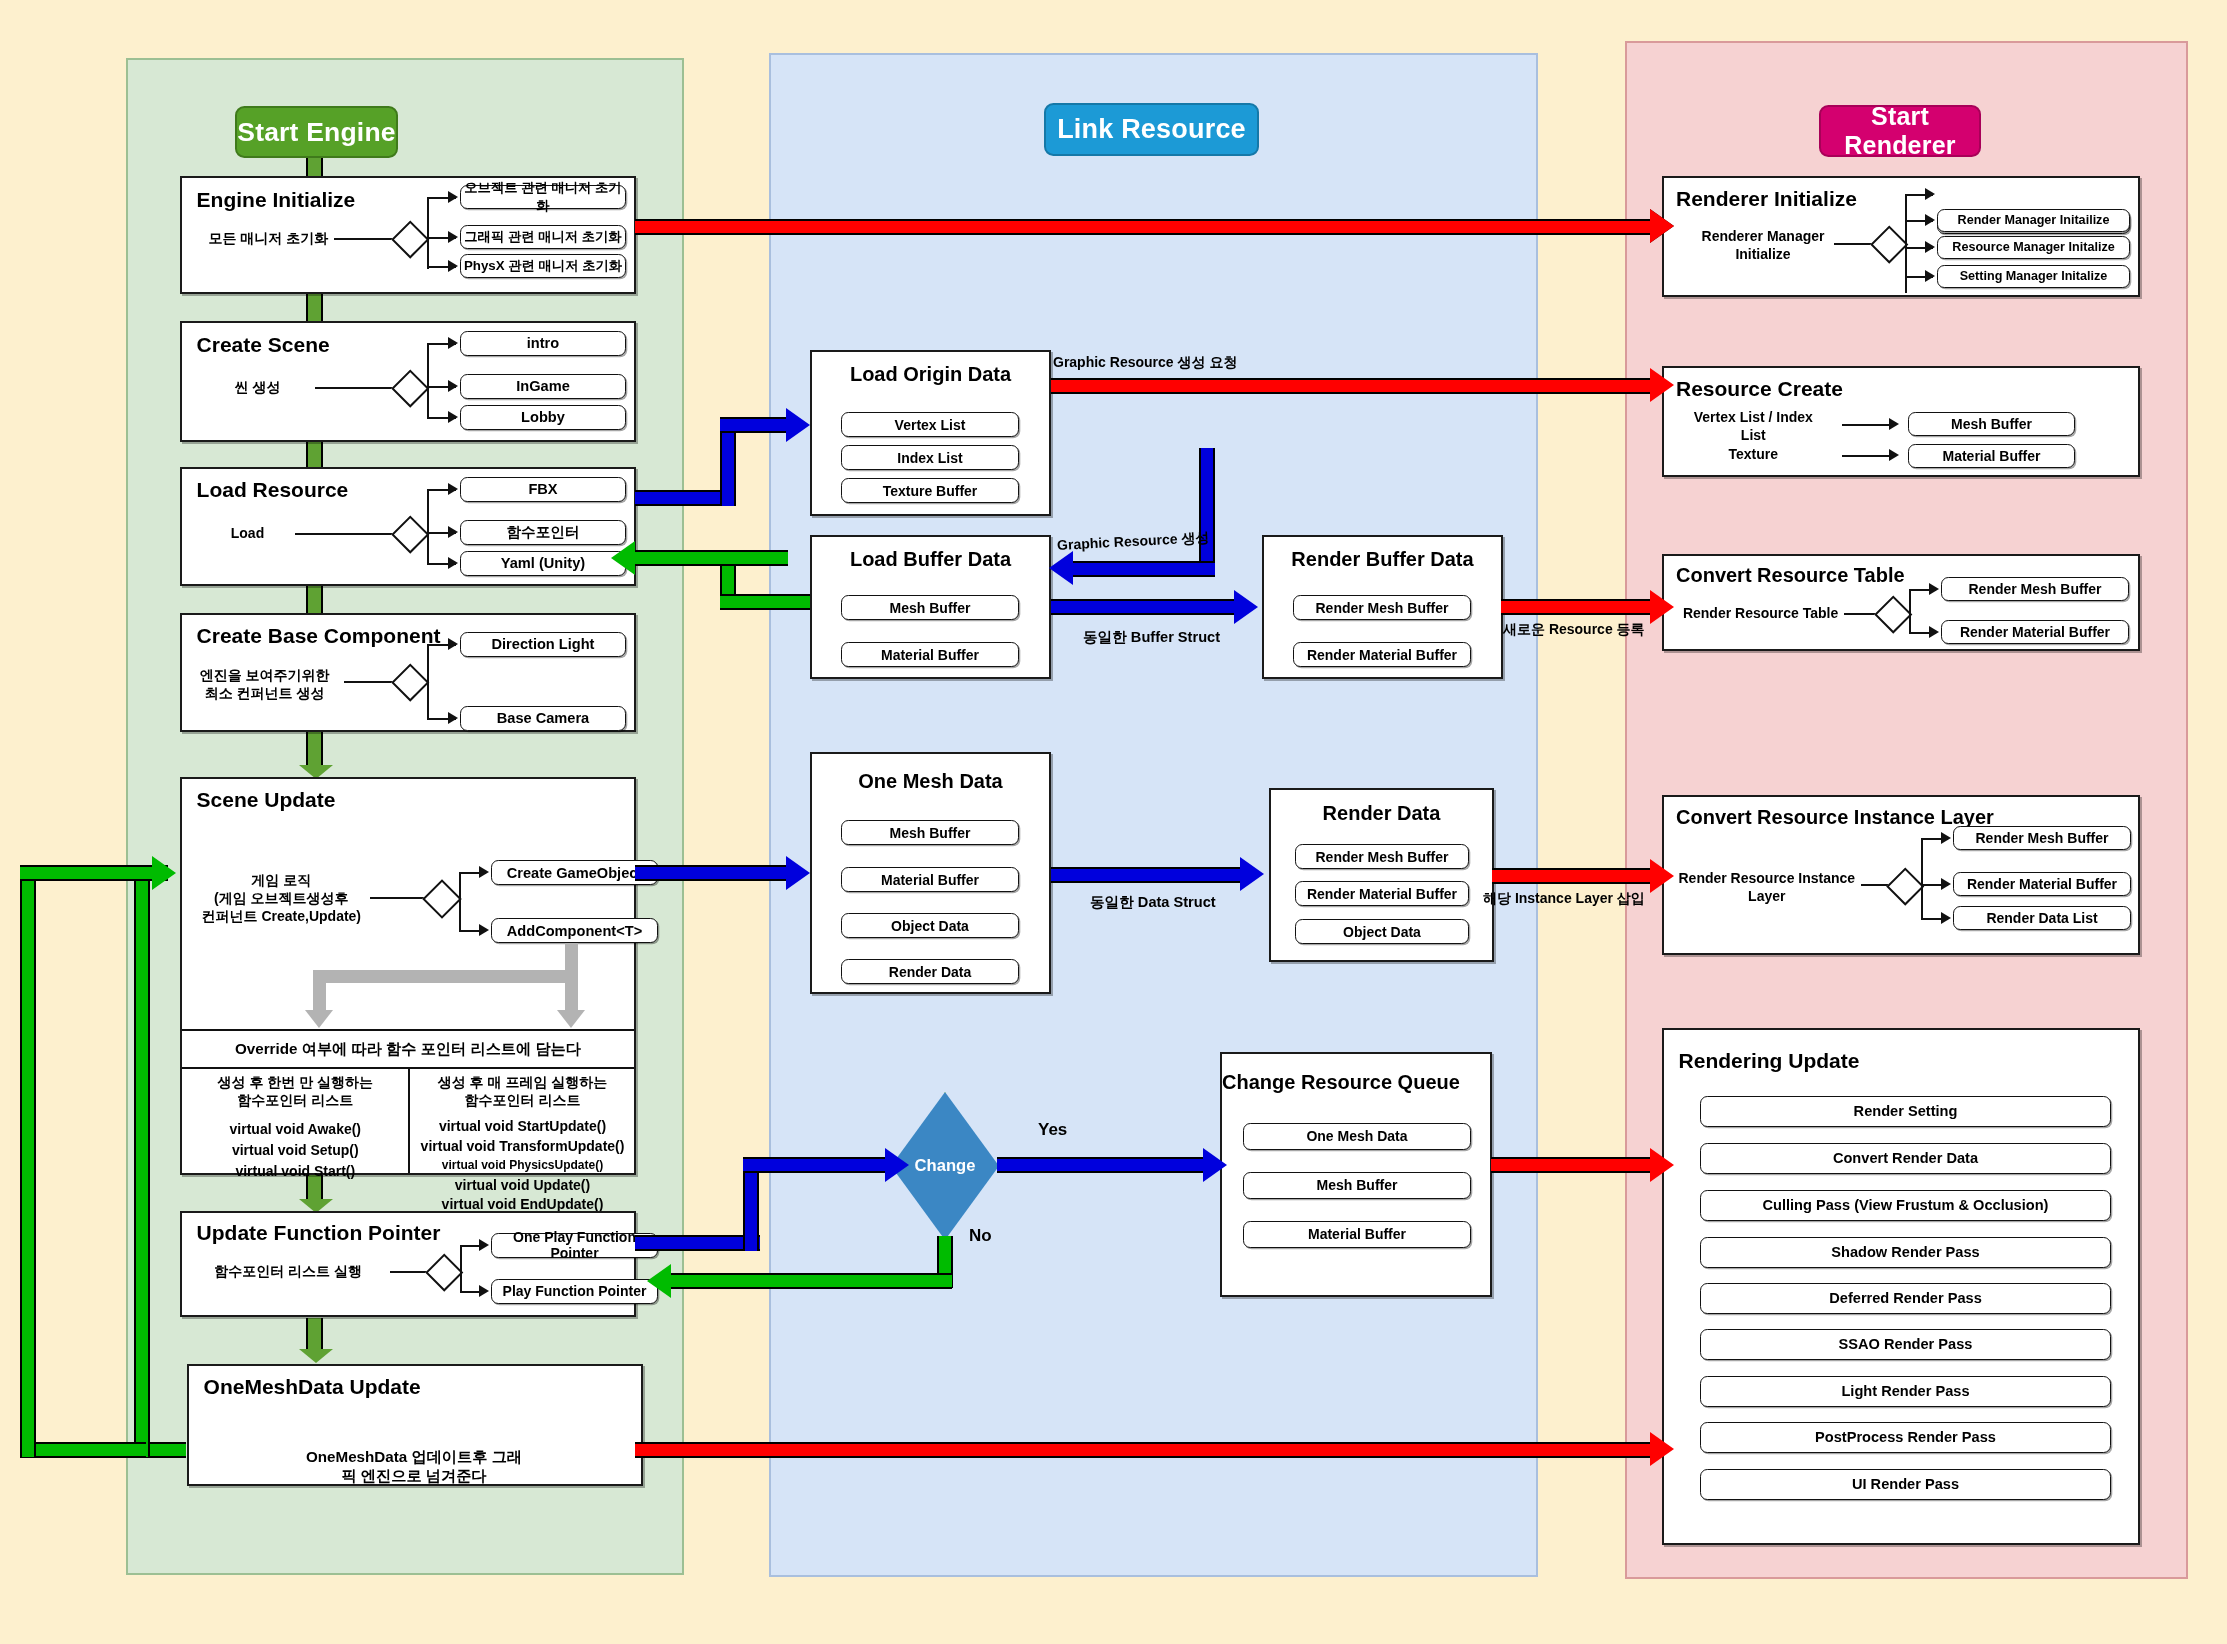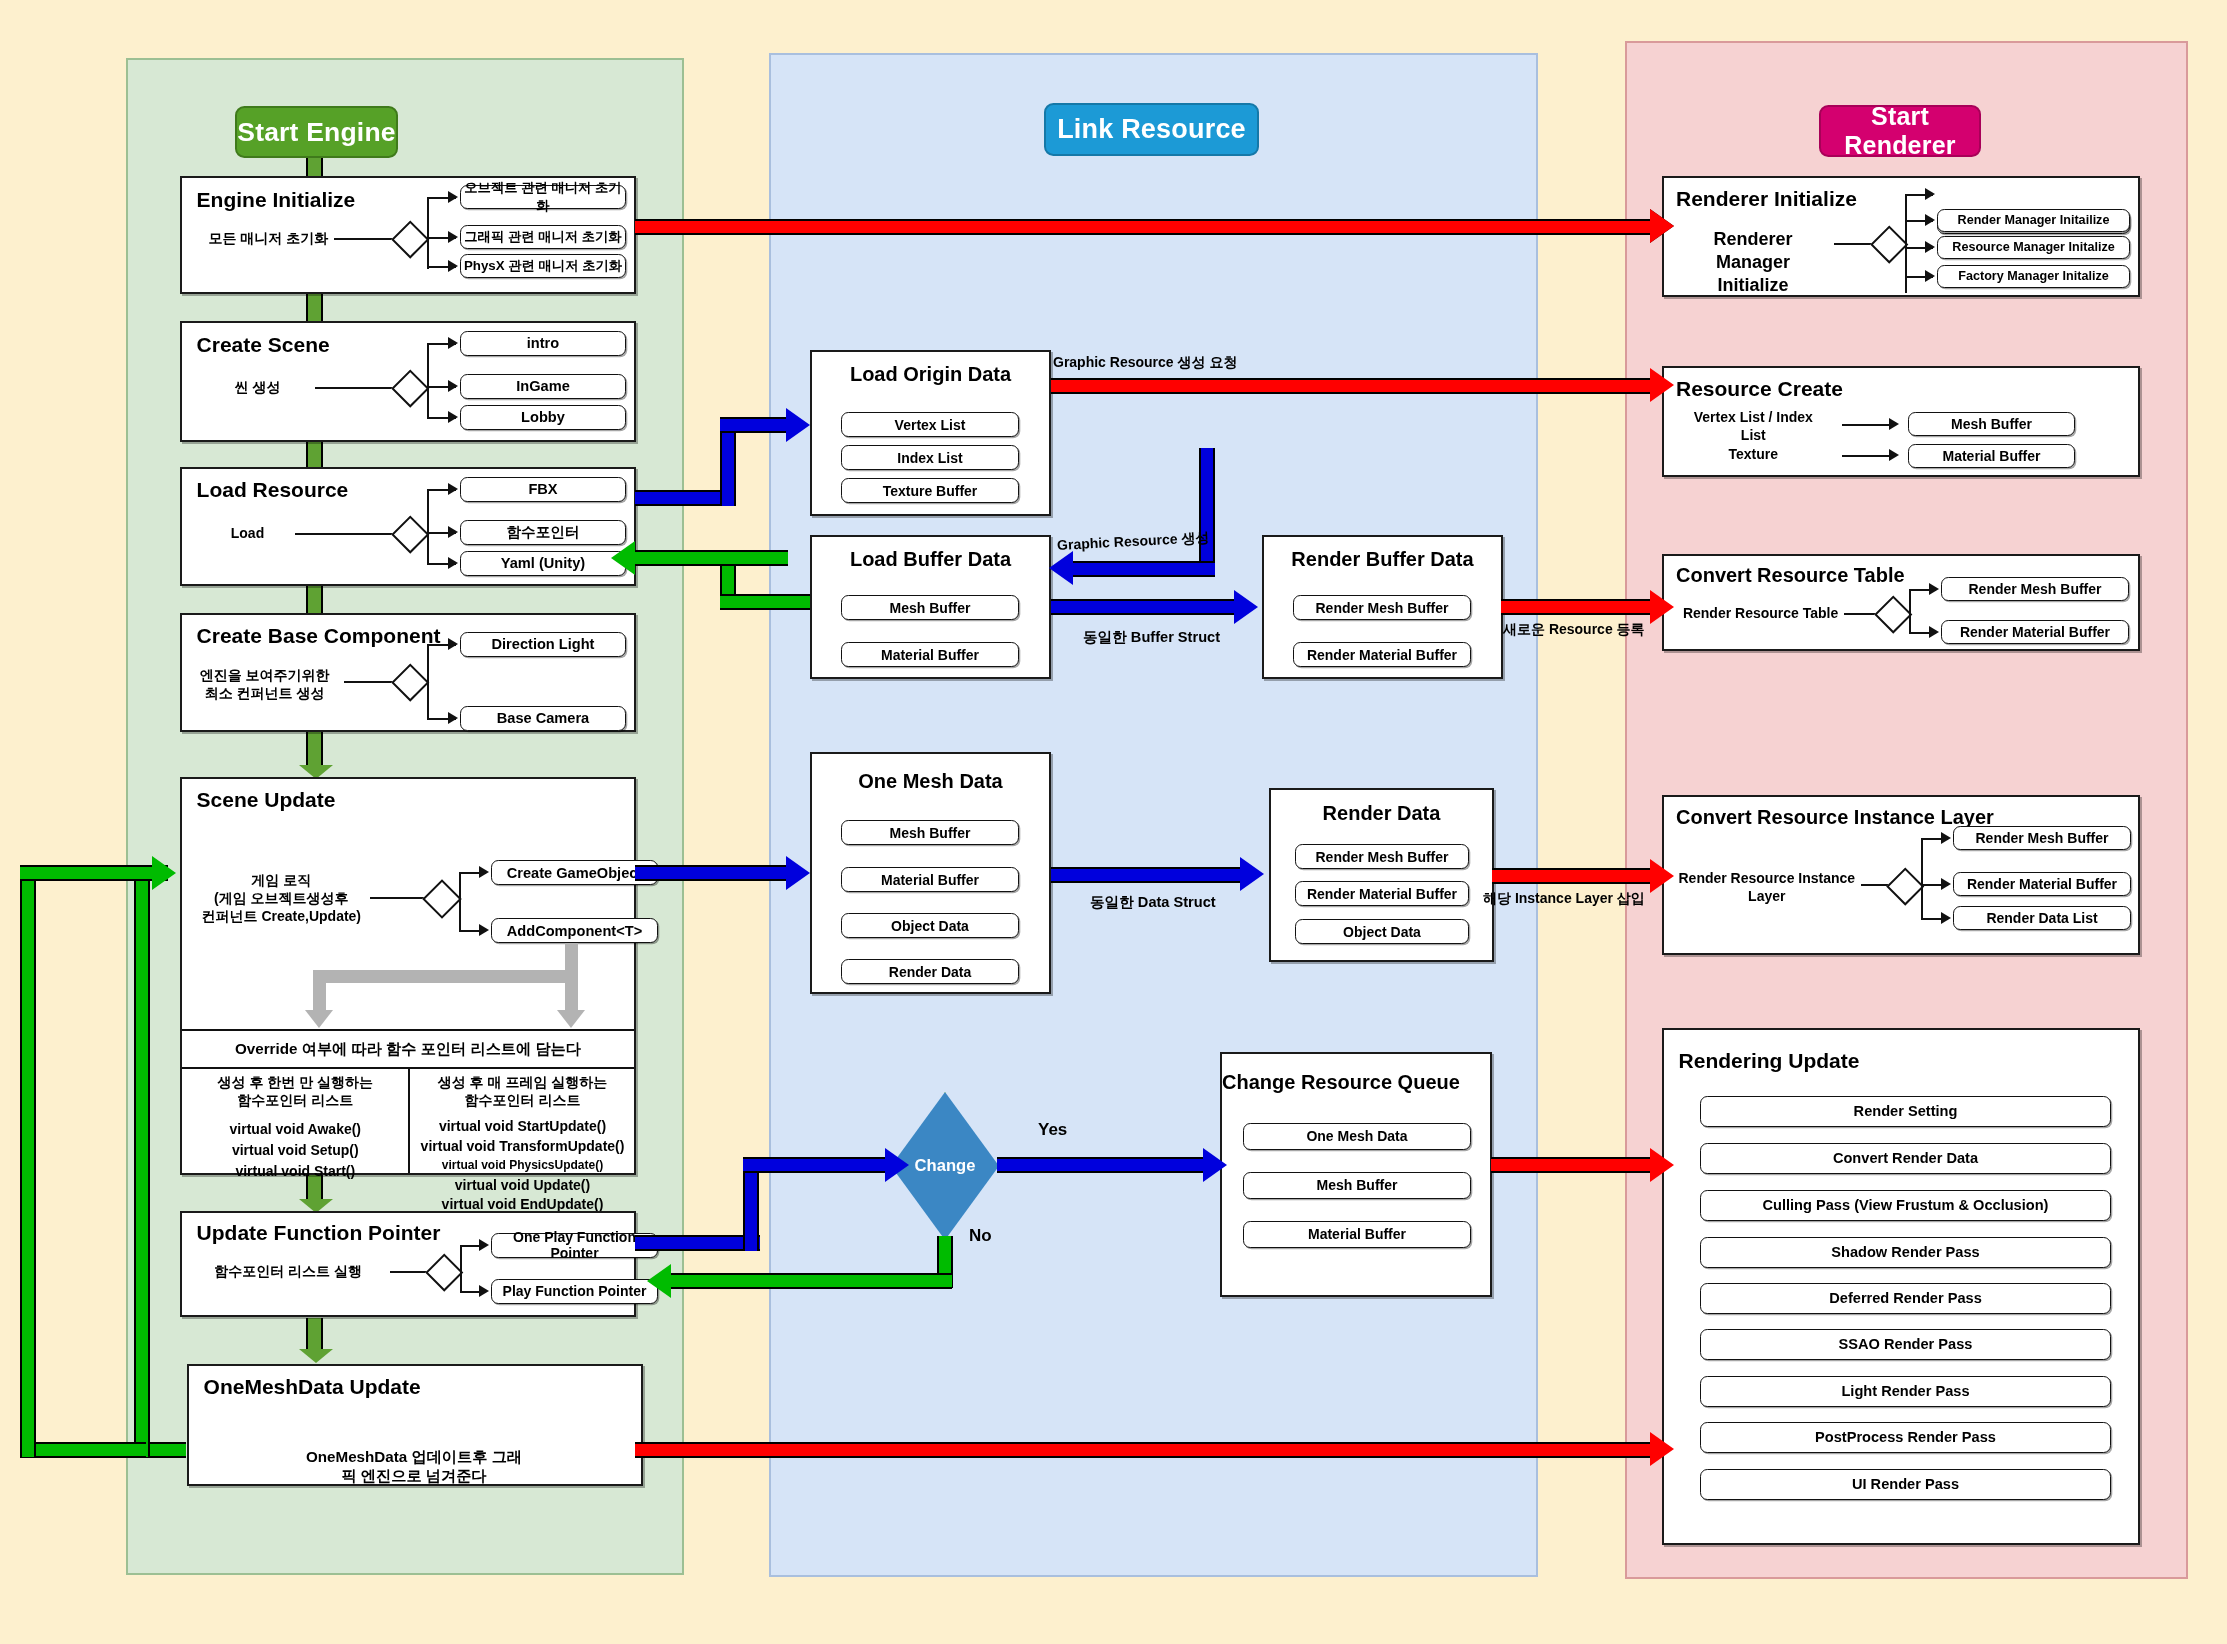--- a/index.html
+++ b/index.html
@@ -271,37 +271,37 @@
 
 <div class="box" style="left:1220px;top:1052px;width:272px;height:245px;">
   <div class="box-title" style="left:0px;top:17px;width:224px;text-align:center;font-size:20px;">Change Resource Queue</div>
   <div class="sub" style="left:21px;top:69px;width:228px;height:26.5px;font-size:14px;">One Mesh Data</div>
   <div class="sub" style="left:21px;top:118px;width:228px;height:26.5px;font-size:14px;">Mesh Buffer</div>
   <div class="sub" style="left:21px;top:167px;width:228px;height:26.5px;font-size:14px;">Material Buffer</div>
 </div>
 
 <div class="box" style="left:1662px;top:176px;width:478px;height:121px;">
   <div class="box-title" style="left:12px;top:9.3px;font-size:21px;">Renderer Initialize</div>
-  <div class="lbl" style="left:13px;top:50px;width:152px;font-size:18px;">Renderer Manager
+  <div class="lbl" style="left:23px;top:50px;width:152px;font-size:14px;">Renderer Manager
 Initialize</div>
   <div class="hl" style="left:170px;top:65px;width:41px;"></div>
   <div class="dia" style="left:212px;top:53px;width:22.5px;height:22.5px;"></div>
   <div class="vl" style="left:241px;top:16px;height:99px;"></div>
   <div class="hl" style="left:241px;top:16px;width:28px;"></div>
   <div class="hl" style="left:241px;top:42px;width:28px;"></div>
   <div class="hl" style="left:241px;top:69px;width:28px;"></div>
   <div class="hl" style="left:241px;top:98px;width:28px;"></div>
   <div class="tri" style="left:261px;top:10px;"></div>
   <div class="tri" style="left:261px;top:36px;"></div>
   <div class="tri" style="left:261px;top:63px;"></div>
   <div class="tri" style="left:261px;top:92px;"></div>
   <div class="sub" style="left:273px;top:1px;width:193px;height:23px;font-size:12.6px;margin-top:32px;">Graphic Manager Initailize</div>
   <div class="sub" style="left:273px;top:31px;width:193px;height:22.5px;font-size:12.6px;">Render Manager Initailize</div>
   <div class="sub" style="left:273px;top:58px;width:193px;height:22.5px;font-size:12.6px;">Resource Manager Initalize</div>
-  <div class="sub" style="left:273px;top:87px;width:193px;height:22.5px;font-size:12.6px;">Factory Manager Initalize</div>
+  <div class="sub" style="left:273px;top:87px;width:193px;height:22.5px;font-size:12.6px;">Setting Manager Initalize</div>
 </div>
 
 <div class="box" style="left:1662px;top:366px;width:478px;height:111px;">
   <div class="box-title" style="left:12px;top:9.3px;font-size:21px;">Resource Create</div>
   <div class="lbl" style="left:13.3px;top:41px;width:152px;font-size:14px;">Vertex List / Index
 List</div>
   <div class="hl" style="left:178px;top:56px;width:52px;"></div>
   <div class="tri" style="left:225px;top:50px;"></div>
   <div class="sub" style="left:244px;top:44px;width:167px;height:24px;font-size:14px;">Mesh Buffer</div>
   <div class="lbl" style="left:13.3px;top:78px;width:152px;font-size:14px;">Texture</div>

